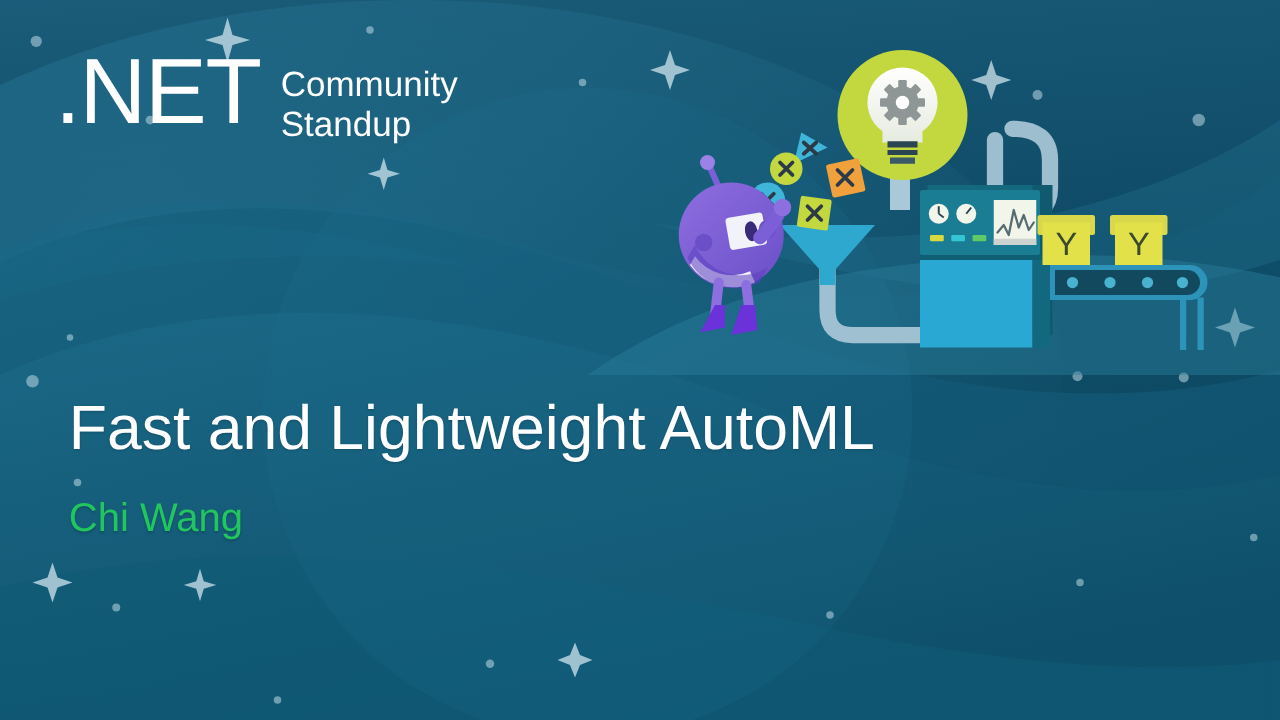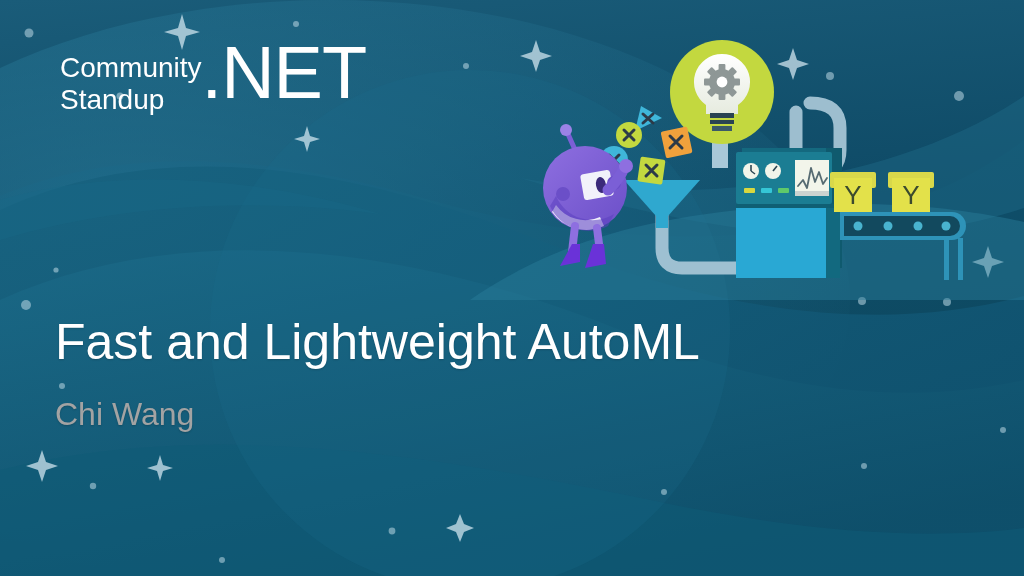--- a/index.html
+++ b/index.html
@@ -22,21 +22,21 @@
   }
   #standup div{white-space:nowrap;}
 
   #title{
     position:absolute;left:55px;top:313px;color:#ffffff;
     font-size:50px;line-height:58px;font-weight:400;white-space:nowrap;
     text-shadow:0 1px 2px rgba(0,0,0,.18);
     text-align:right;
   }
   #author{
-    position:absolute;left:55px;top:395px;color:#a3a3a3;
+    position:absolute;left:55px;top:395px;color:#22c55e;
     font-size:32px;line-height:38px;font-weight:400;white-space:nowrap;
     text-shadow:0 1px 2px rgba(0,0,0,.18);
     text-align:center;
   }
 </style>
 </head>
 <body>
 
 <div id="slide">
 
@@ -278,23 +278,23 @@
 
       <path d="M575,226 L572,252" stroke="#8e6fe0" stroke-width="8" stroke-linecap="round"></path>
       <path d="M597,228 L600,252" stroke="#8e6fe0" stroke-width="8" stroke-linecap="round"></path>
 
       <path d="M572,244 L580,244 L580,262 L560,266 Z" fill="#6a32d8"></path>
       <path d="M593,244 L604,244 L606,264 L585,268 Z" fill="#6a32d8"></path>
     </g>
   </svg>
 
   <div id="brand">
+    <div id="dotnet">.NET</div>
     <div id="standup">
       <div>Community</div>
       <div>Standup</div>
     </div>
-    <div id="dotnet">.NET</div>
   </div>
 
   <div id="title">Fast and Lightweight AutoML</div>
   <div id="author">Chi Wang</div>
 
 </div>
 
 </body></html>

